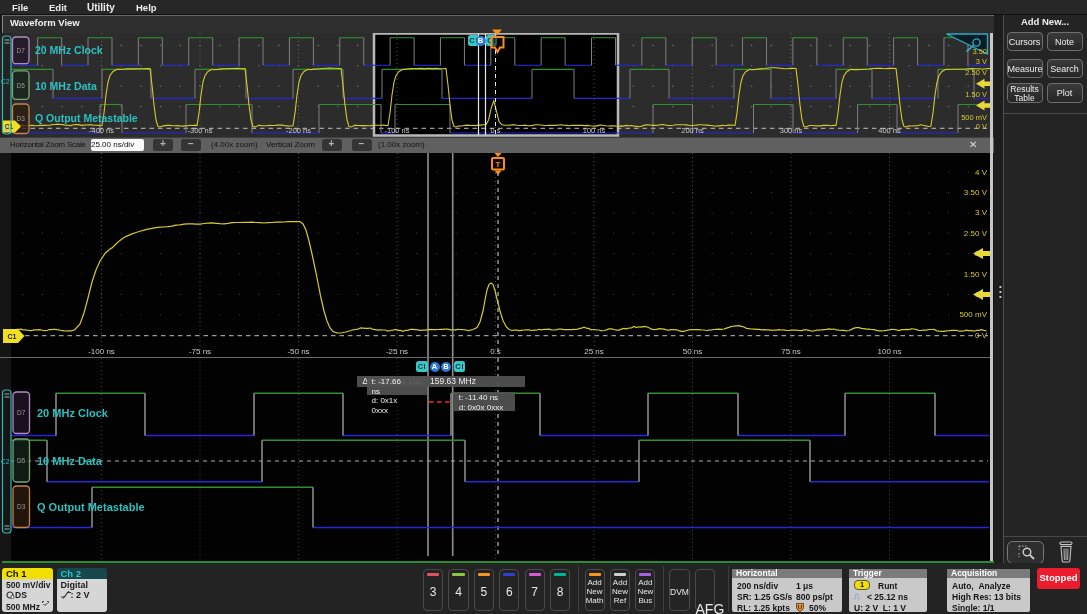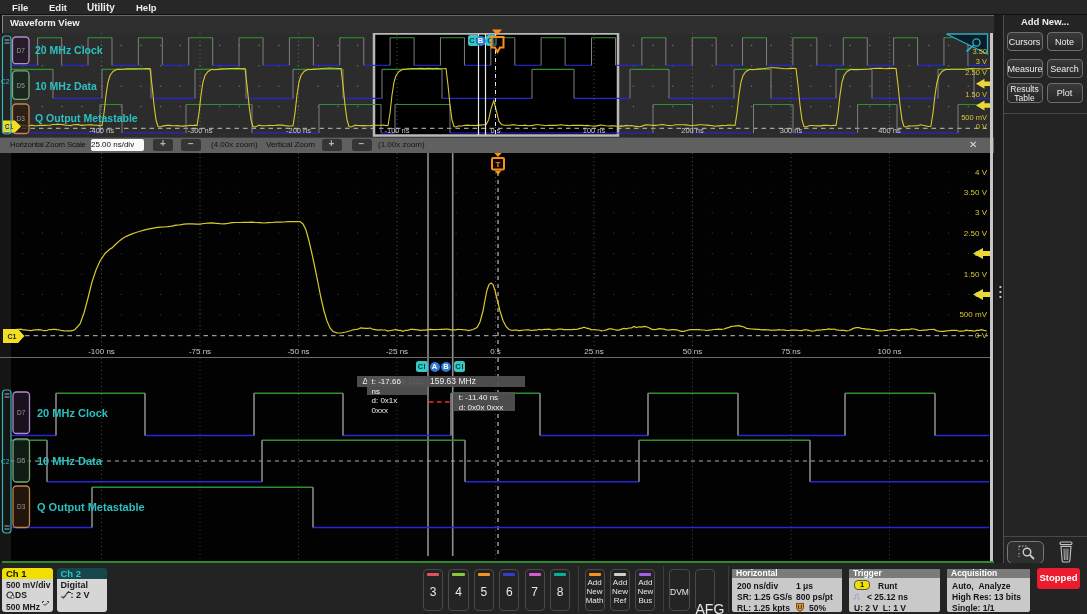--- a/index.html
+++ b/index.html
@@ -466,21 +466,21 @@
     <div class="prow" style="position:absolute;left:64px;top:12px">1 μs</div>
 <div class="prow" style="position:absolute;left:5px;top:23px">SR: 1.25 GS/s</div>
     <div class="prow" style="position:absolute;left:64px;top:23px">800 ps/pt</div>
 <div class="prow" style="position:absolute;left:5px;top:34px">RL: 1.25 kpts</div>
 <svg style="position:absolute;left:64px;top:34.5px" width="8" height="9" viewBox="0 0 8 9">
       <path d="M0.5 0.5 h7 v4 q0 2.5 -3.5 4 q-3.5 -1.5 -3.5 -4 Z" fill="#f7941e" stroke="#333" stroke-width="0.8"></path>
       <text x="4" y="6" font-size="6" font-weight="bold" fill="#222" text-anchor="middle">U</text>
     </svg>
 <div class="prow" style="position:absolute;left:77px;top:34px">50%</div>
   </div>
-<div class="panel" style="left:849px;top:568.5px;width:91px;height:43px">
+<div class="panel" style="left:849px;top:568.5px;width:78px;height:43px">
 <div class="phead">Trigger</div>
 <div style="position:absolute;left:5px;top:11.5px;width:16px;height:9.5px;background:#f0e000;border:1px solid #555;border-radius:4px;font-size:7.5px;font-weight:bold;color:#111;text-align:center;line-height:8.5px">1</div>
 <div class="prow" style="position:absolute;left:29px;top:12px">Runt</div>
 <svg style="position:absolute;left:4px;top:23.5px" width="10" height="9" viewBox="0 0 10 9">
       <path d="M0 7 L2.5 7 L2.5 2 L5 2 L5 7 L7.5 7" stroke="#8fa0d0" stroke-width="1.2" fill="none" stroke-dasharray="1.5 1"></path>
     </svg>
 <div class="prow" style="position:absolute;left:18px;top:23px">&lt; 25.12 ns</div>
 <div class="prow" style="position:absolute;left:5px;top:34px">U: 2 V&nbsp; L: 1 V</div>
   </div>
 <div class="panel" style="left:947px;top:568.5px;width:83px;height:43px">

